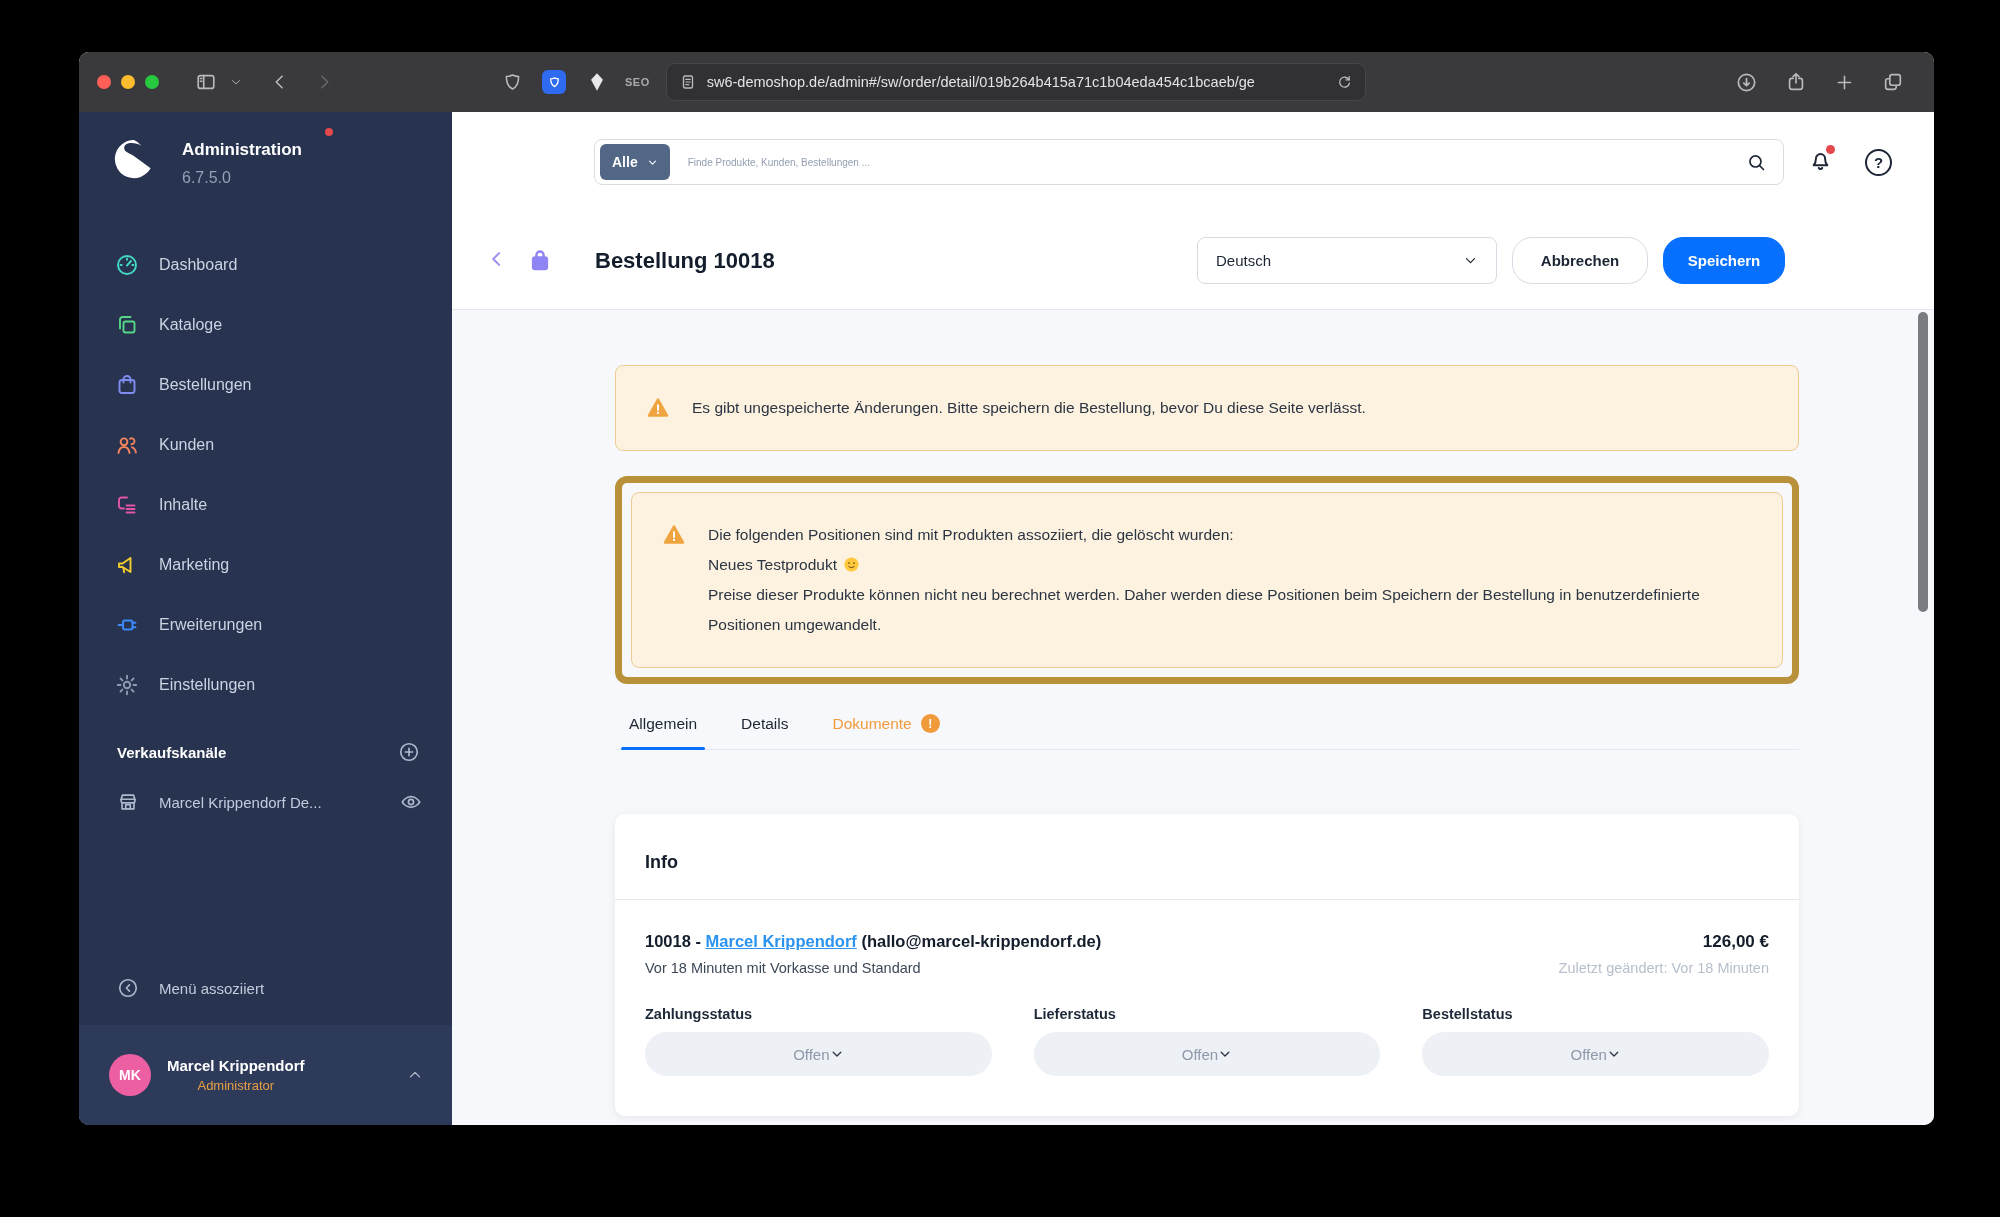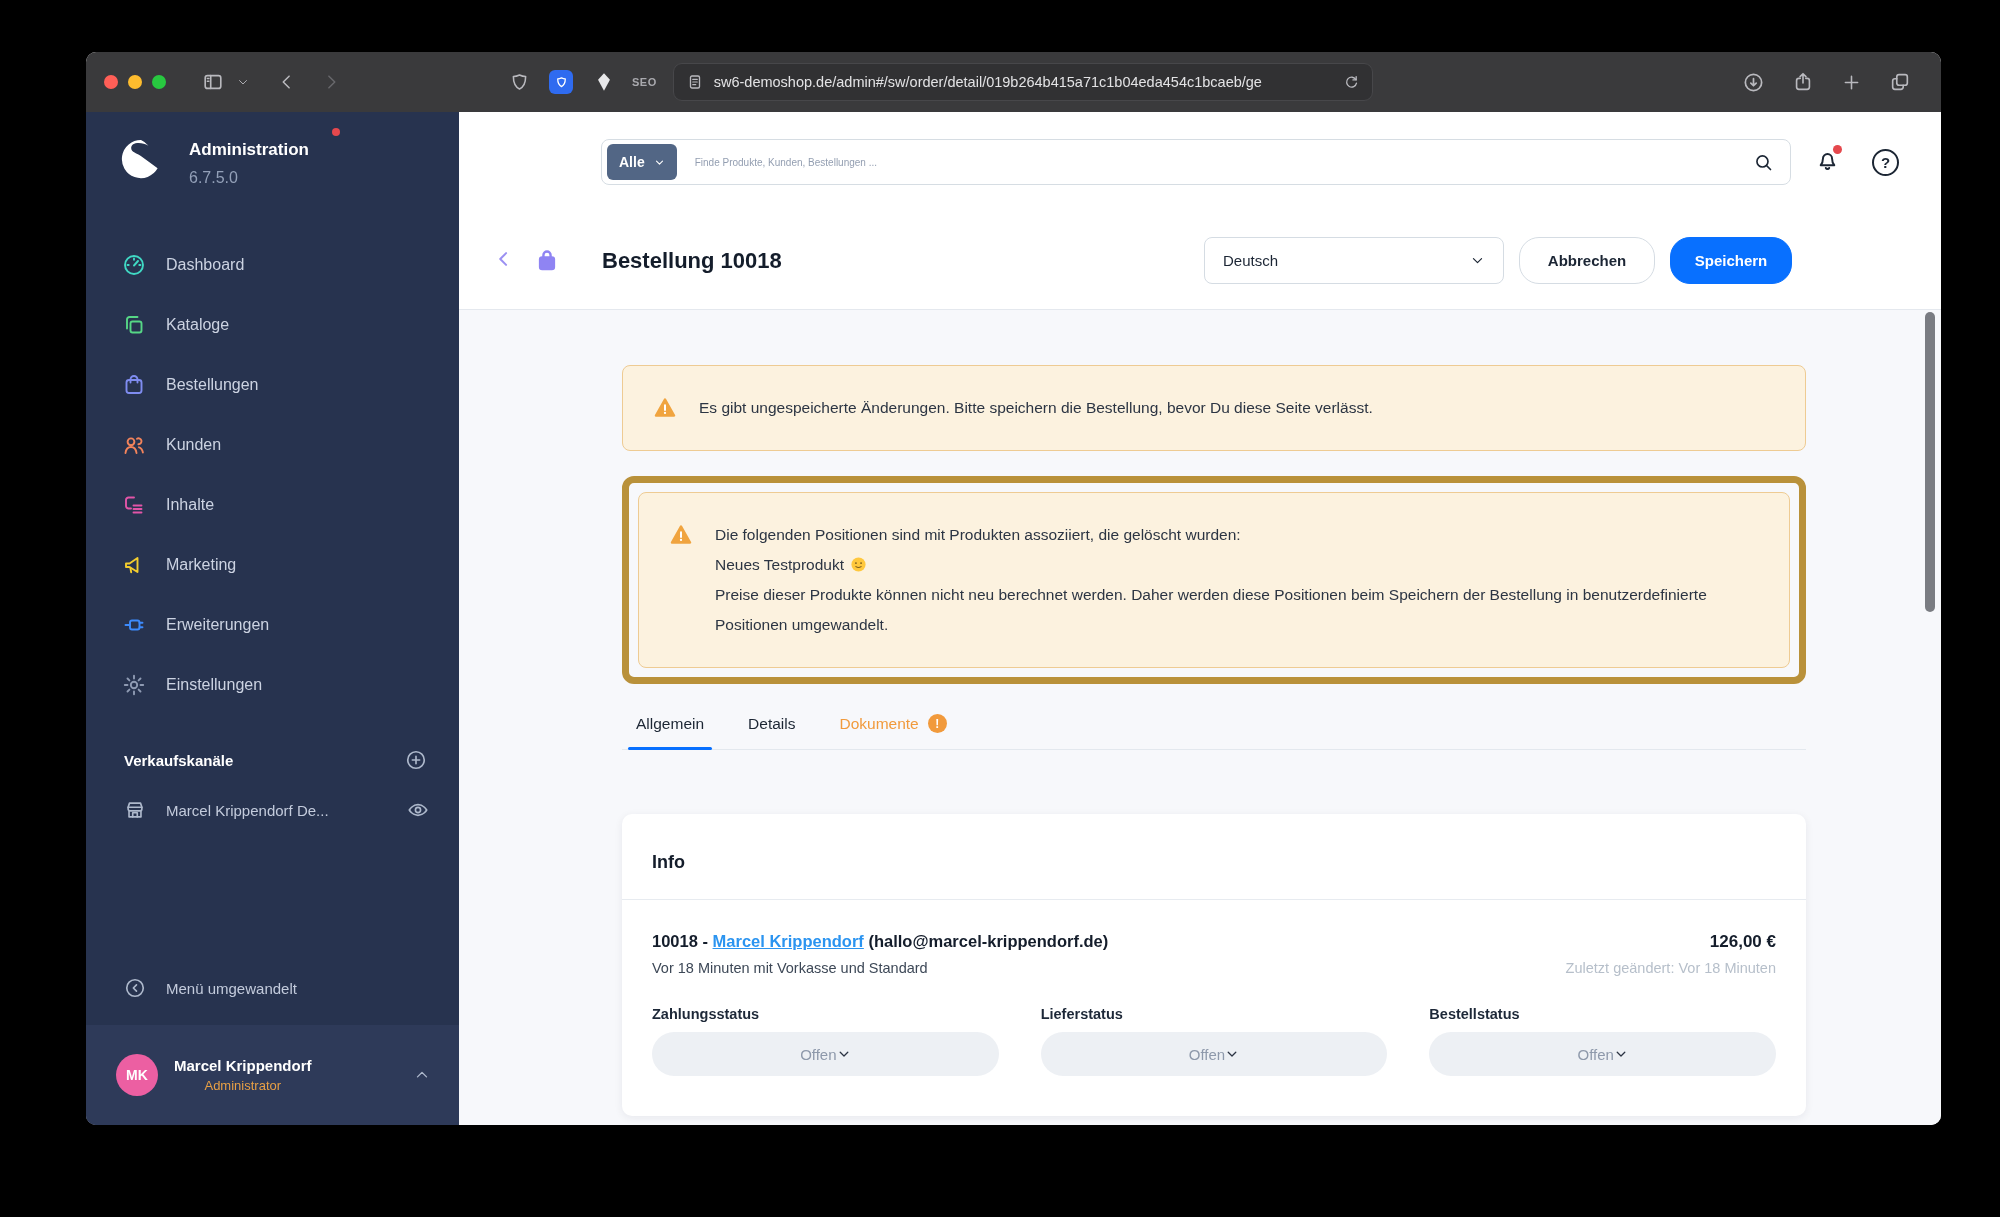--- a/index.html
+++ b/index.html
@@ -1,19 +1,19 @@
 <!DOCTYPE html>
 <html><head>
 <meta charset="utf-8">
 <style>
   * { margin:0; padding:0; box-sizing:border-box; }
   html,body { width:2000px; height:1217px; background:#000; overflow:hidden;
     font-family:"Liberation Sans","DejaVu Sans",sans-serif; }
 
-  .window { position:absolute; left:86px; top:52px; width:1855px; height:1073px;
+  .window { position:absolute; left:79px; top:52px; width:1855px; height:1073px;
     border-radius:10px; overflow:hidden; background:#fff; display:flex; flex-direction:column; }
 
   
   .toolbar { height:60px; flex:0 0 60px; background:#3a3a3c; display:flex; align-items:center; }
   .traffic { display:flex; gap:10px; margin-left:18px; }
   .tl { width:14px; height:14px; border-radius:50%; }
   .tl.red{ background:#ff5f57; } .tl.yellow{ background:#febc2e; } .tl.green{ background:#28c840; }
   .tbi { display:flex; align-items:center; justify-content:center; color:#b9b9be; }
   .tbi svg { stroke:#b9b9be; fill:none; stroke-width:1.8; stroke-linecap:round; stroke-linejoin:round; }
   .tbi.dim svg { stroke:#67676b; }
@@ -30,21 +30,21 @@
   
   .sidebar { width:373px; flex:0 0 373px; background:#27334f; display:flex; flex-direction:column; position:relative; color:#ccd3e2; }
   .logo-row { display:flex; align-items:flex-start; padding:26px 0 0 34px; gap:27px; position:relative; }
   .logo-row .ttl { color:#fff; font-size:17px; font-weight:700; line-height:1.2; padding-top:2px; }
   .logo-row .ver { color:#93a0b8; font-size:16px; margin-top:9px; }
   .notif-dot { position:absolute; left:246px; top:16px; width:8px; height:8px; border-radius:50%; background:#e5484d; }
   .nav { margin-top:48px; }
   .nav-item { height:60px; display:flex; align-items:center; padding-left:36px; gap:20px; cursor:pointer; }
   .nav-item svg { width:24px; height:24px; fill:none; stroke-width:1.9; stroke-linecap:round; stroke-linejoin:round; }
   .nav-label { font-size:16px; color:#ccd3e2; }
-  .sc-head { display:flex; align-items:center; justify-content:space-between; padding:0 32px 0 38px; margin-top:34px; }
+  .sc-head { display:flex; align-items:center; justify-content:space-between; padding:0 32px 0 38px; margin-top:26px; }
   .sc-head .t { color:#fff; font-size:15px; font-weight:700; }
   .sc-item { display:flex; align-items:center; padding:0 30px 0 38px; margin-top:28px; gap:20px; }
   .sc-item .lbl { font-size:15px; color:#c3cbdc; flex:1; white-space:nowrap; overflow:hidden; }
   .side-ic { stroke:#aeb9cc; fill:none; stroke-width:1.8; stroke-linecap:round; stroke-linejoin:round; }
   .collapse { display:flex; align-items:center; gap:20px; padding-left:38px; margin-top:auto; margin-bottom:26px; }
   .collapse .lbl { font-size:15px; color:#c3cbdc; }
   .user-foot { height:100px; background:#2e3a59; display:flex; align-items:center; padding:0 28px 0 30px; gap:16px; }
   .avatar { width:42px; height:42px; border-radius:50%; background:#ec5fa2; color:#fff; font-weight:700; font-size:14px;
     display:flex; align-items:center; justify-content:center; }
   .uname { color:#fff; font-weight:700; font-size:15px; }
@@ -304,21 +304,21 @@
             <path d="M2.5 12S6 6.2 12 6.2 21.5 12 21.5 12 18 17.8 12 17.8 2.5 12 2.5 12z"></path>
             <circle cx="12" cy="12" r="2.8"></circle>
           </svg>
       </div>
 
       <div class="collapse">
         <svg class="side-ic" width="22" height="22" viewBox="0 0 24 24">
             <circle cx="12" cy="12" r="9"></circle>
             <path d="M13.6 8.6 10.2 12l3.4 3.4"></path>
           </svg>
-        <span class="lbl">Menü umgewandelt</span>
+        <span class="lbl">Menü assoziiert</span>
       </div>
 
       <div class="user-foot">
         <div class="avatar">MK</div>
         <div>
           <div class="uname">Marcel Krippendorf</div>
           <div class="urole">Administrator</div>
         </div>
         <svg class="side-ic chev" width="18" height="18" viewBox="0 0 24 24">
             <path d="M6 14.5l6-6 6 6"></path>

